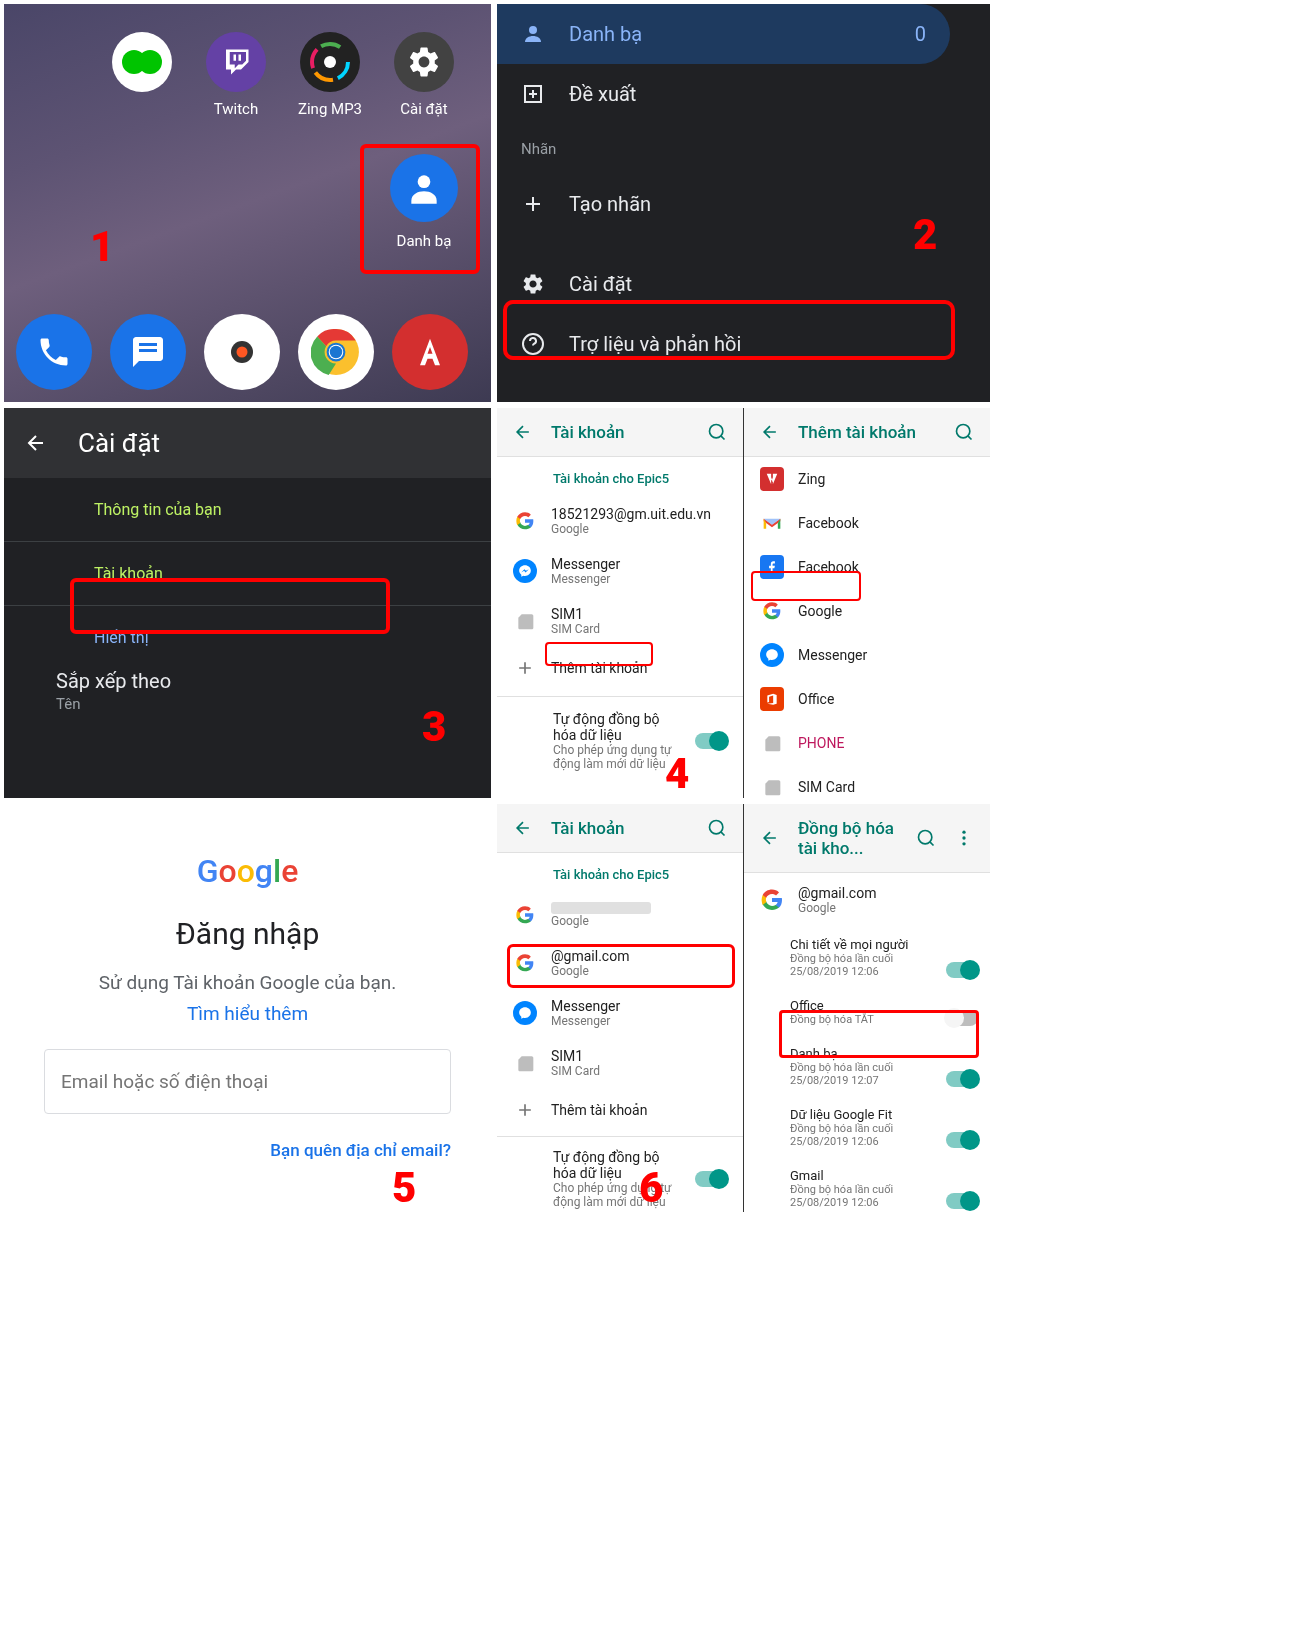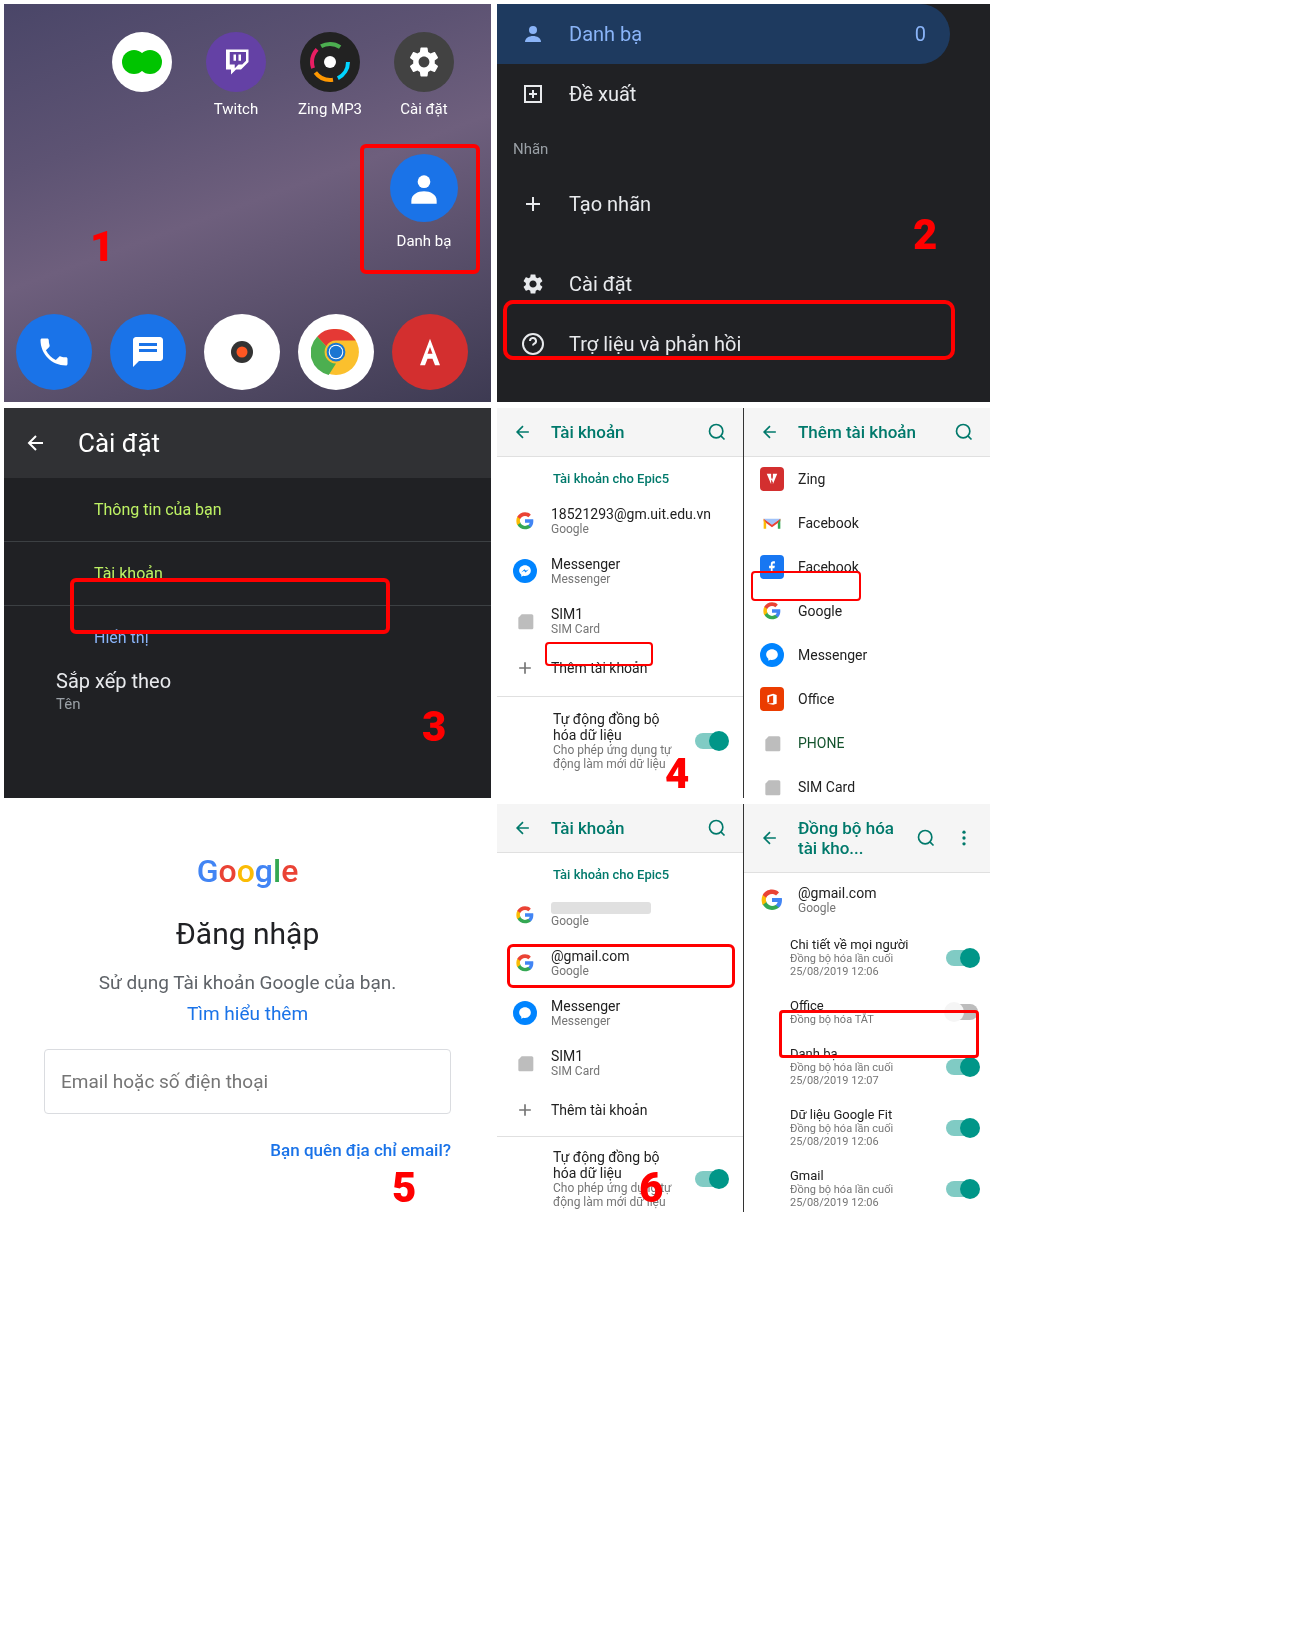--- a/index.html
+++ b/index.html
@@ -17,21 +17,21 @@
 .app-lbl{color:#fff;font-size:15px}
 .contacts-app{position:absolute;top:150px;left:370px;width:100px;display:flex;flex-direction:column;align-items:center;gap:10px}
 .contacts-ic{width:68px;height:68px;border-radius:50%;background:#1a73e8;display:flex;align-items:center;justify-content:center}
 .dock{position:absolute;bottom:12px;left:12px;display:flex;gap:18px}
 .dock-ic{width:76px;height:76px;border-radius:50%;display:flex;align-items:center;justify-content:center}
 
 
 .p2{height:398px;background:#202124}
 .menu-row{display:flex;align-items:center;gap:24px;padding:18px 24px;color:#e8eaed;font-size:20px}
 .menu-row.sel{background:#1e3a5f;color:#8ab4f8;border-radius:0 30px 30px 0;margin-right:40px}
-.menu-sec{color:#9aa0a6;font-size:15px;padding:16px 16px}
+.menu-sec{color:#9aa0a6;font-size:15px;padding:16px 24px}
 .menu-count{margin-left:auto;color:#8ab4f8}
 
 
 .p3{height:390px;background:#202124}
 .hdr-dark{display:flex;align-items:center;gap:30px;padding:20px 20px;background:#303134}
 .hdr-dark .title{color:#fff;font-size:26px}
 .set-item{padding:22px 0 22px 90px;color:#bef264;font-size:16px;border-bottom:1px solid #3c4043}
 .set-sec{color:#8ab4f8;font-size:16px;padding:22px 0 8px 90px}
 .set-sub{color:#9aa0a6;font-size:15px;padding:2px 0 0 90px}
 
@@ -57,21 +57,21 @@
 .glogo{font-size:32px;font-weight:500;padding:18px 0}
 .glogo span:nth-child(1){color:#4285f4}.glogo span:nth-child(2){color:#ea4335}.glogo span:nth-child(3){color:#fbbc05}.glogo span:nth-child(4){color:#4285f4}.glogo span:nth-child(5){color:#34a853}.glogo span:nth-child(6){color:#ea4335}
 .signin-h{font-size:30px;color:#202124;padding:8px 0}
 .signin-sub{font-size:19px;color:#5f6368;padding:12px 0 4px}
 .signin-link{font-size:19px;color:#1a73e8;padding:4px 0 24px}
 .signin-input{width:100%;border:1px solid #dadce0;border-radius:4px;padding:20px 16px;font-size:19px;color:#5f6368;text-align:left}
 .signin-forgot{text-align:right;font-size:17px;color:#1a73e8;padding-top:26px;font-weight:500}
 
 
 .p6{height:408px;background:#fff;display:flex}
-.sync-row{display:flex;align-items:center;padding:10px 12px 10px 46px}
+.sync-row{display:flex;align-items:flex-end;padding:10px 12px 10px 46px}
 .sync-txt{display:flex;flex-direction:column;flex:1}
 .sync-txt .t1{font-size:13px;color:#212121}
 .sync-txt .t2{font-size:11px;color:#757575}
 .blurred{background:#e0e0e0;height:12px;border-radius:3px}
 
 svg{display:block}
 </style>
 </head>
 <body>
 
@@ -358,21 +358,21 @@
             </svg>
           </div>
           <span class="t1" style="font-size:14px;color:#212121">Office</span>
         </div>
     <div class="acc-row">
           <div class="acc-ic">
             <svg width="20" height="20" viewBox="0 0 24 24" fill="#bdbdbd">
               <path d="M20 4H8L4 8v12c0 1.1.9 2 2 2h14c1.1 0 2-.9 2-2V6c0-1.1-.9-2-2-2z"></path>
             </svg>
           </div>
-          <span class="t1" style="font-size:14px;color:#14532d">PHONE</span>
+          <span class="t1" style="font-size:14px;color:#be185d">PHONE</span>
         </div>
     <div class="acc-row">
           <div class="acc-ic">
             <svg width="20" height="20" viewBox="0 0 24 24" fill="#bdbdbd">
               <path d="M20 4H8L4 8v12c0 1.1.9 2 2 2h14c1.1 0 2-.9 2-2V6c0-1.1-.9-2-2-2z"></path>
             </svg>
           </div>
           <span class="t1" style="font-size:14px;color:#212121">SIM Card</span>
         </div>
 

